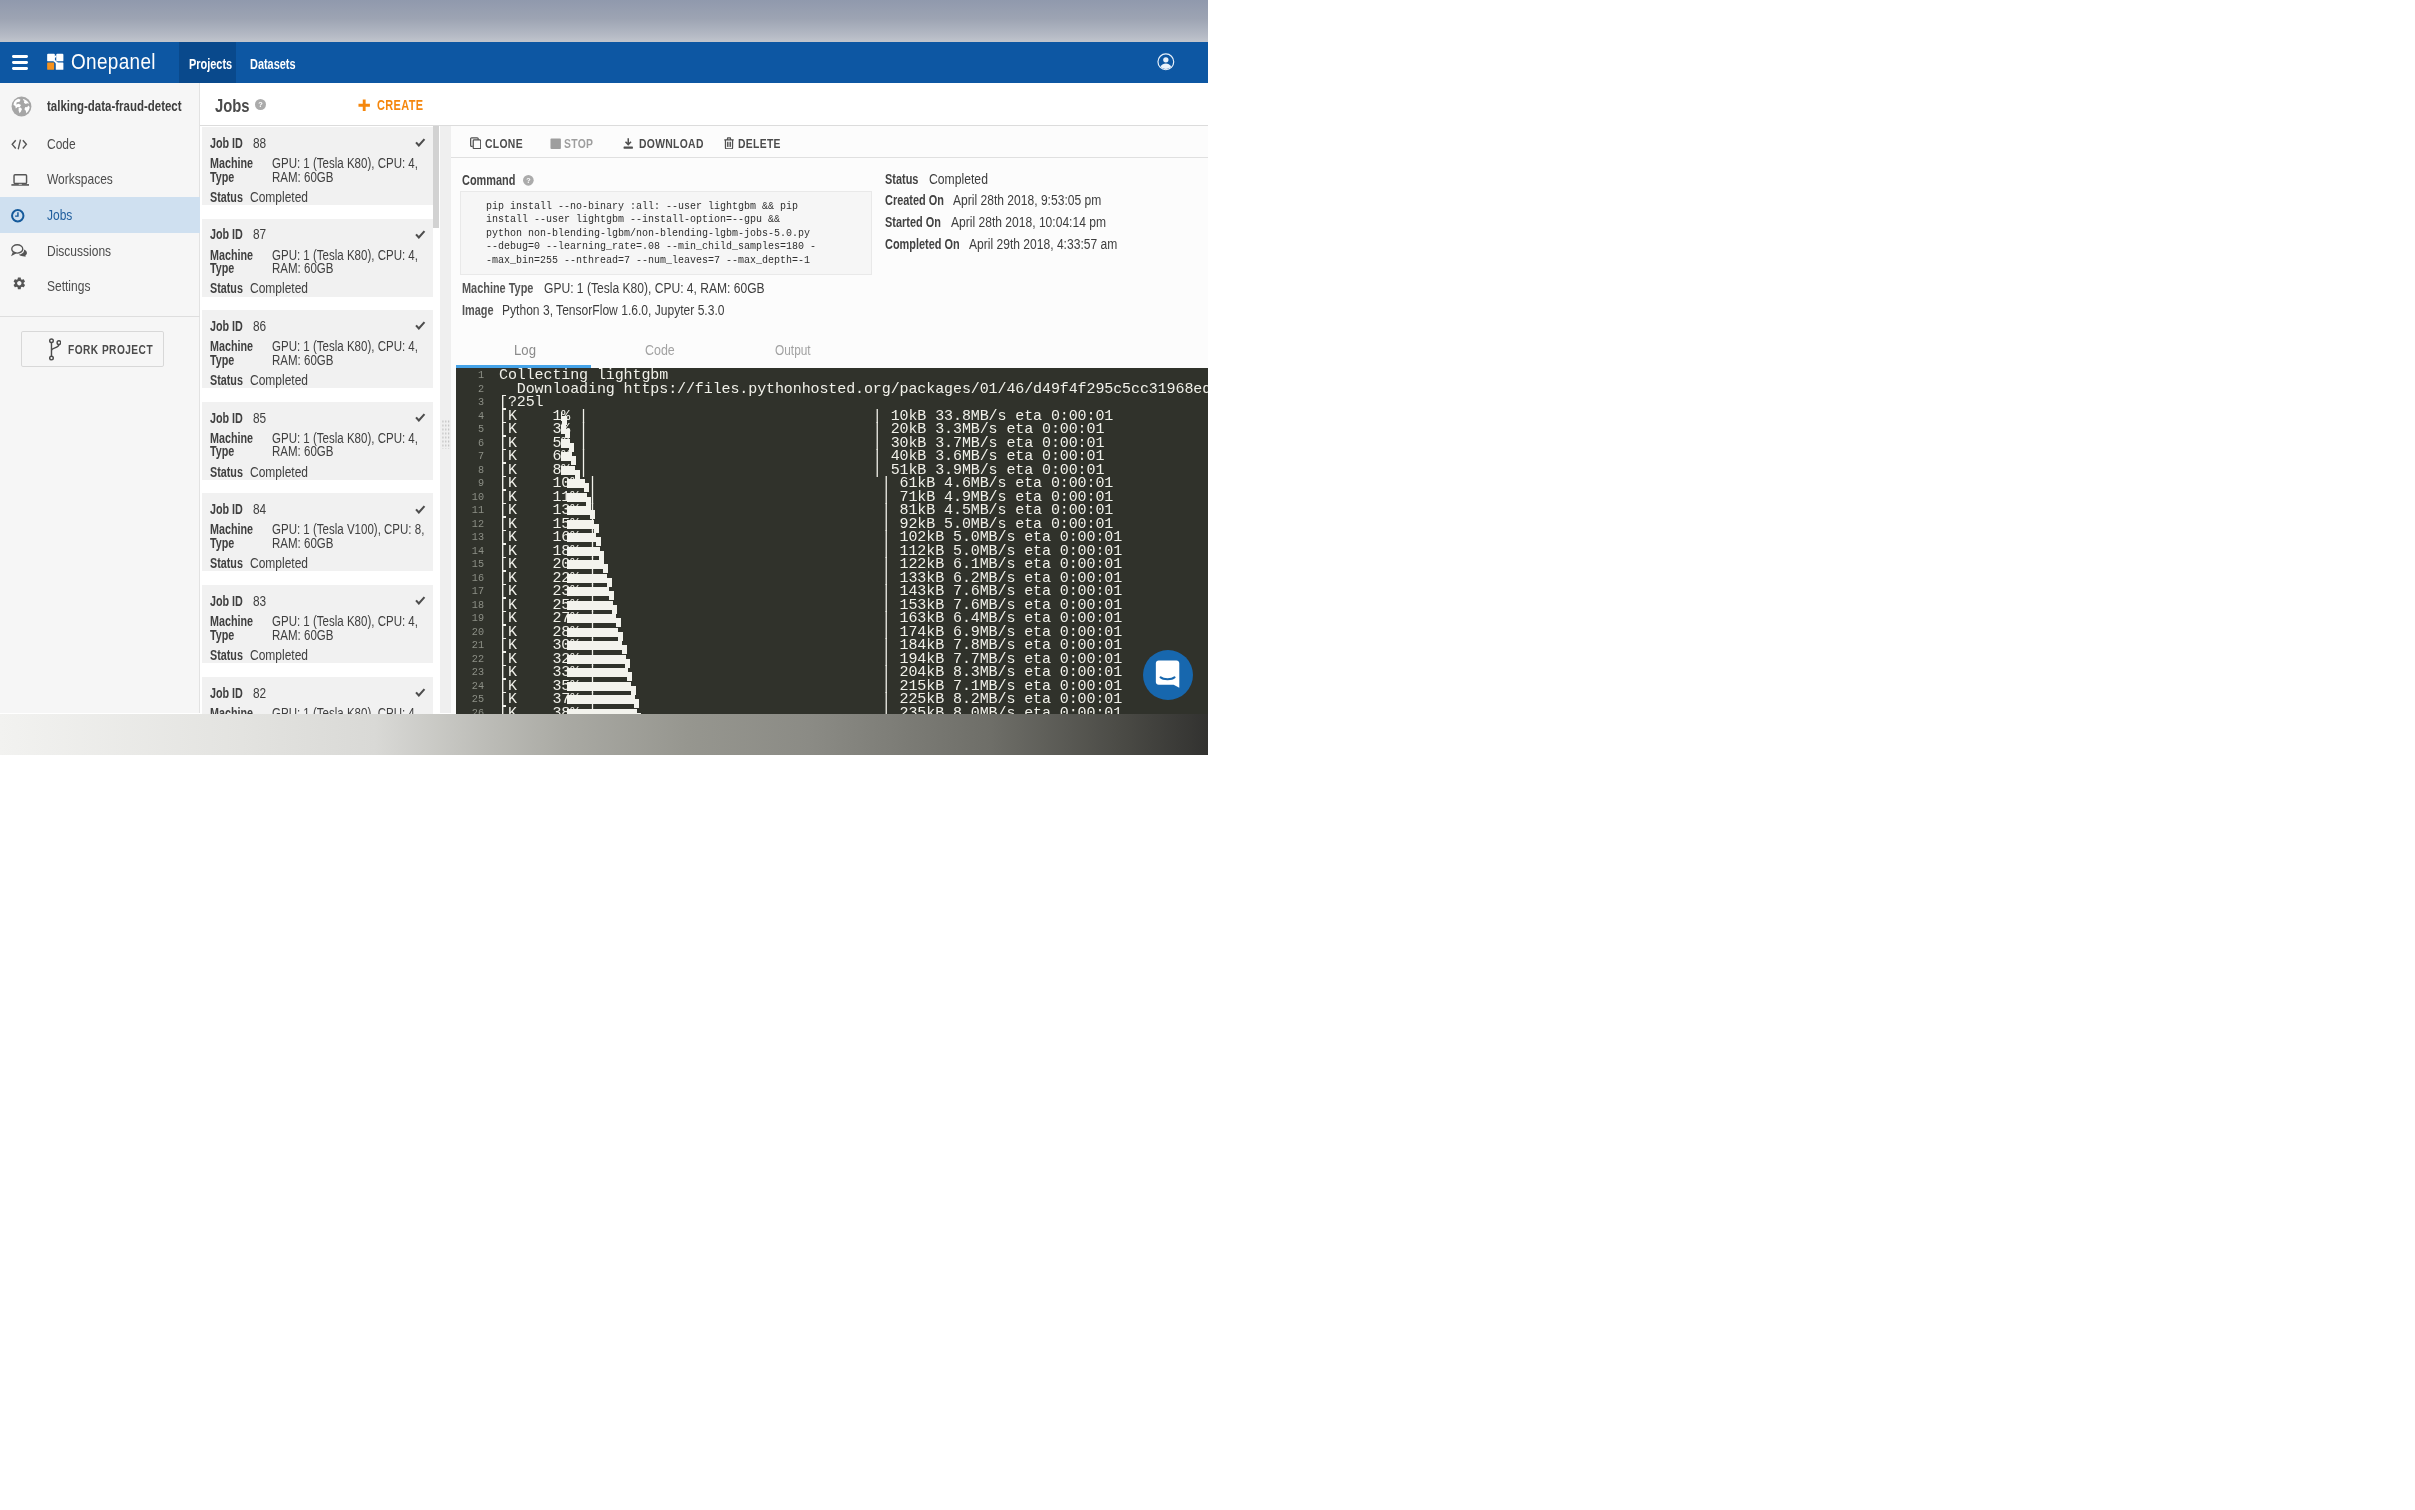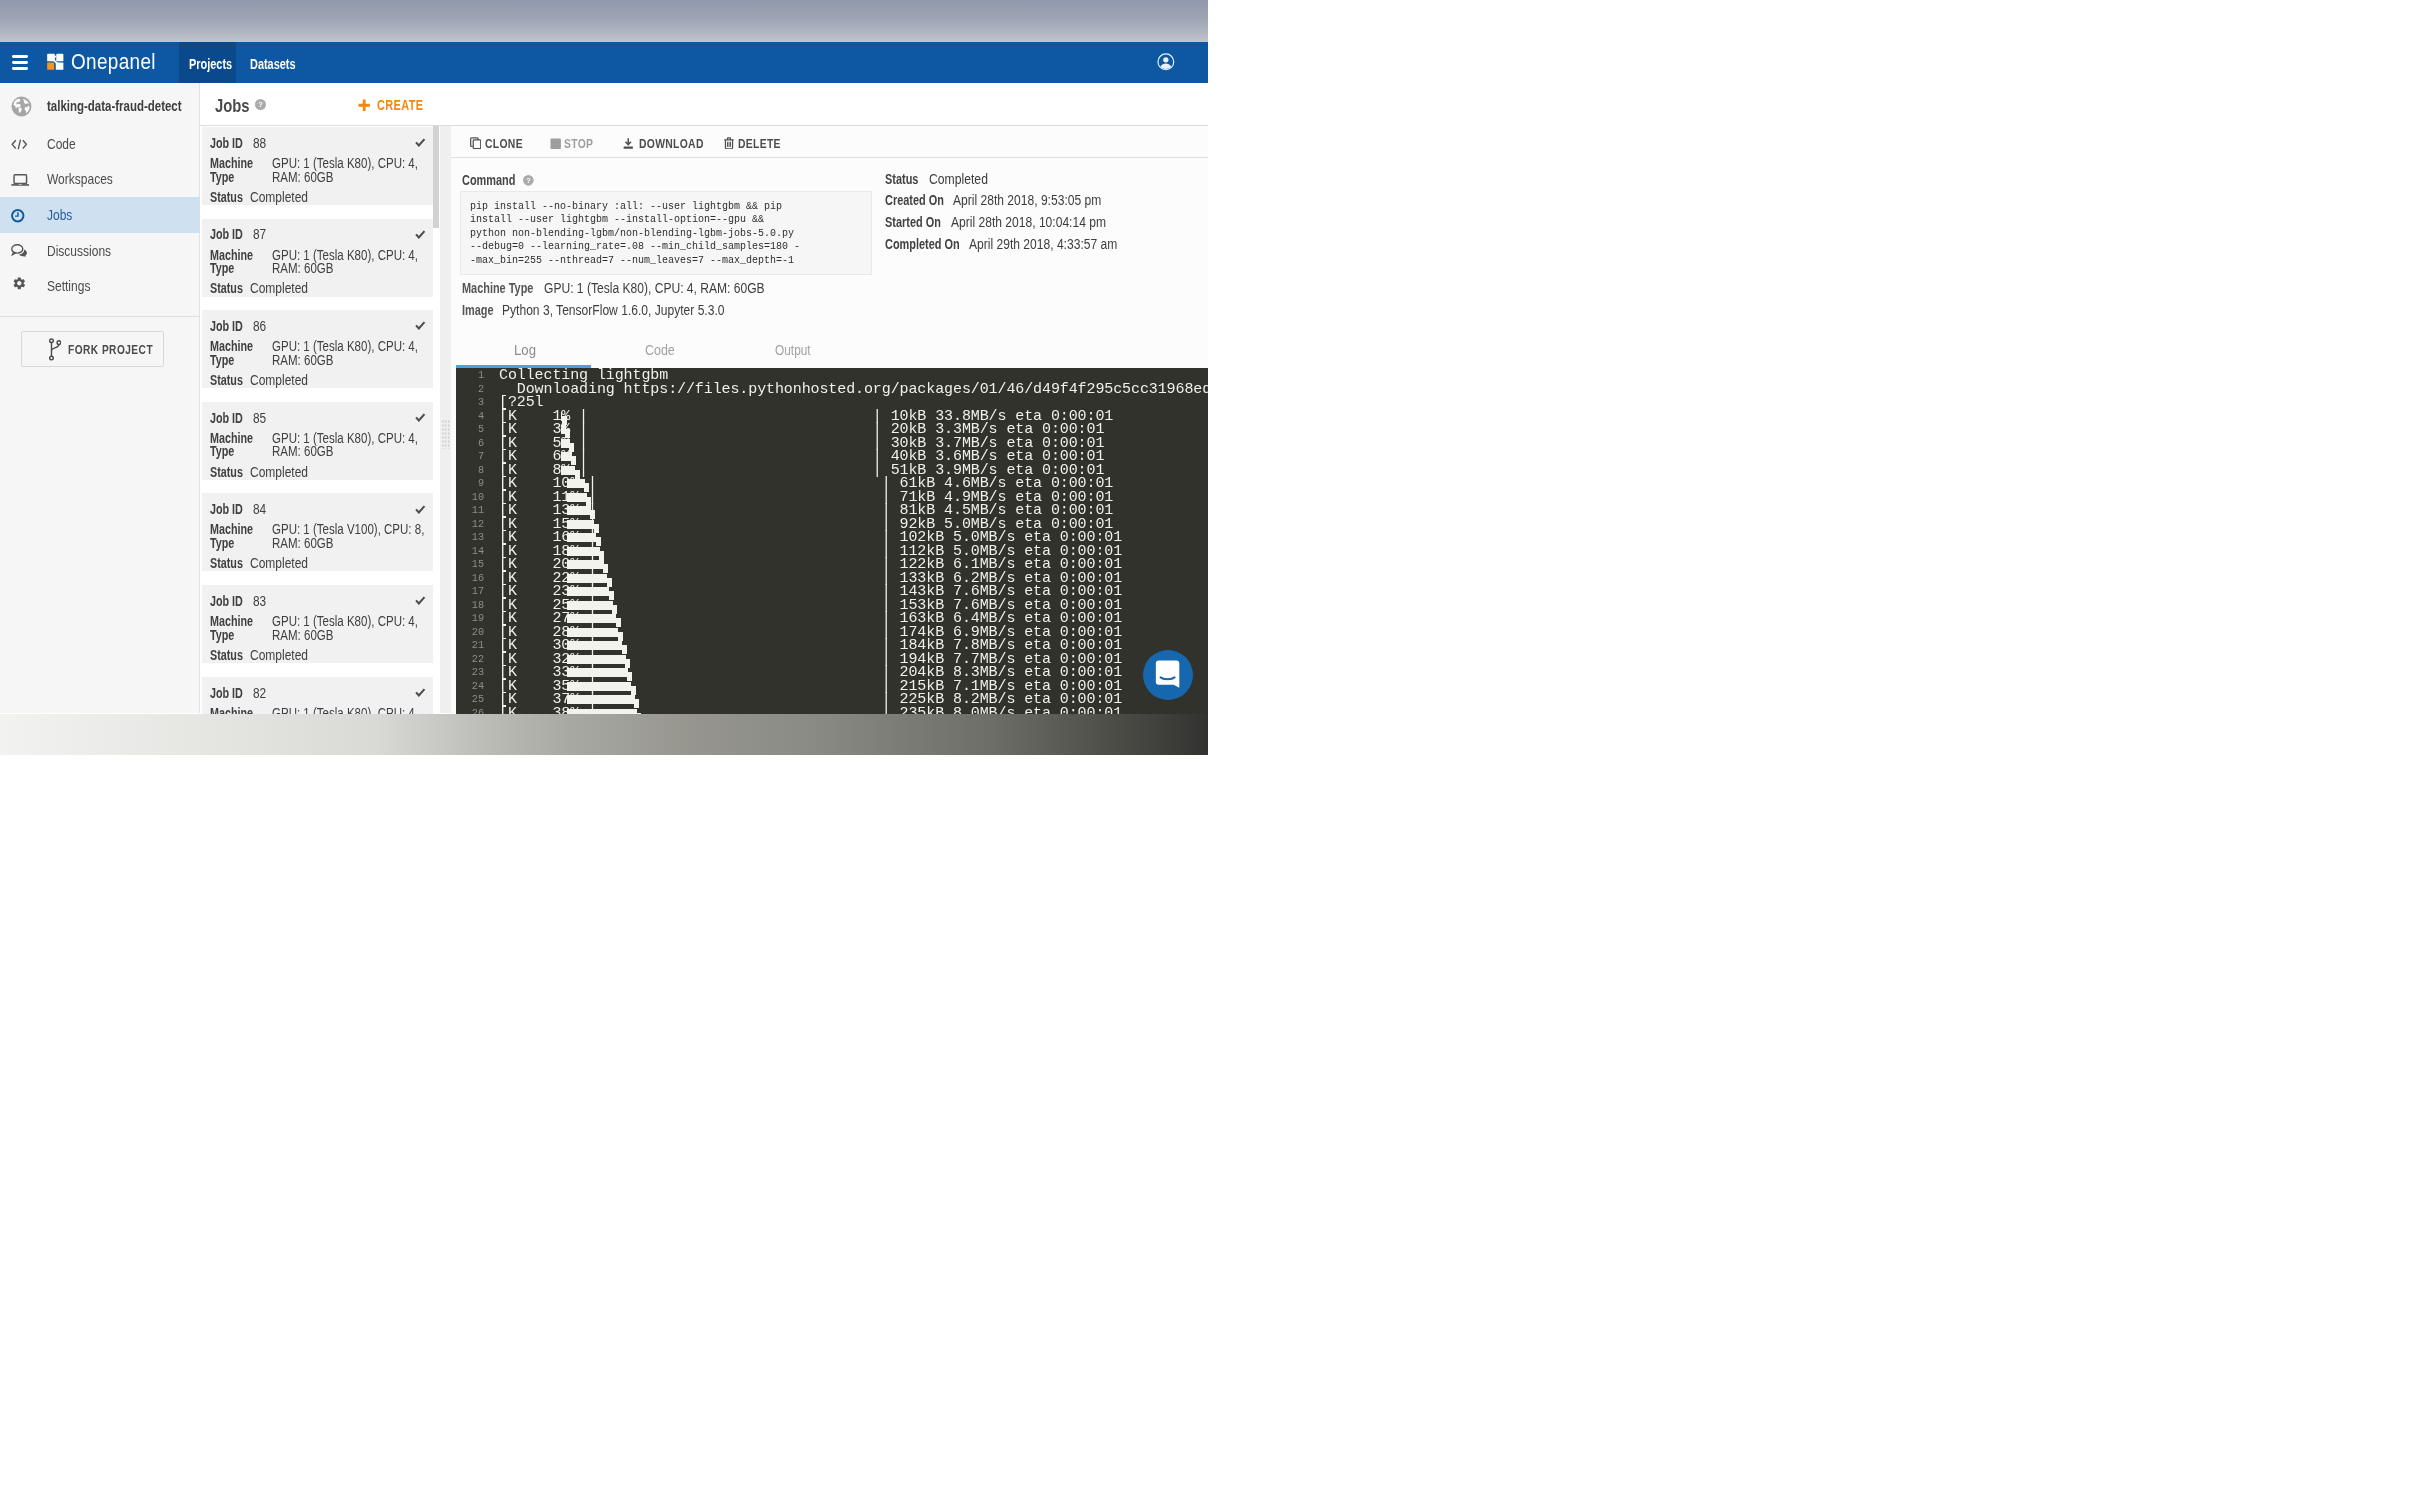--- a/index.html
+++ b/index.html
@@ -194,21 +194,21 @@
 <path d="M0.3 3 L10.2 3 M3.4 2.7 L3.9 1 L6.6 1 L7.1 2.7" stroke="#4f4f4f" stroke-width="1.25" fill="none"></path>
 <path d="M3.6 5 L3.6 10.4 M5.25 5 L5.25 10.4 M6.9 5 L6.9 10.4" stroke="#4f4f4f" stroke-width="1.05" fill="none"></path>
 </svg>
 <span class="t " style="left:738px;top:136px;font-size:13.3px;line-height:15.7px;font-weight:700;color:#4c4c4c;transform:scaleX(0.78);letter-spacing:0.4px;">DELETE</span>
 <span class="t " style="left:462px;top:172px;font-size:14px;line-height:16.4px;font-weight:700;color:#464646;transform:scaleX(0.78);">Command</span>
 <svg class="ab" style="left:523px;top:175px" width="10.7" height="10.7" viewBox="0 0 20 20">
 <circle cx="10" cy="10" r="10" fill="#ababab"></circle>
 <text x="10" y="14.8" text-anchor="middle" font-family="Liberation Sans" font-size="13.5" font-weight="700" fill="#fff">?</text>
 </svg>
 <div class="ab" style="left:460px;top:191px;width:412px;height:84px;background:#f6f6f6;border:1px solid #e9e9e9"></div>
-<pre class="ab" style="left:470px;top:200px;font-size:10px;line-height:13.4px;color:#2e2e2e">pip install --no-binary :all: --user lightgbm &amp;&amp; pip
+<pre class="ab" style="left:486px;top:200px;font-size:10px;line-height:13.4px;color:#2e2e2e">pip install --no-binary :all: --user lightgbm &amp;&amp; pip
 install --user lightgbm --install-option=--gpu &amp;&amp;
 python non-blending-lgbm/non-blending-lgbm-jobs-5.0.py
 --debug=0 --learning_rate=.08 --min_child_samples=180 -
 -max_bin=255 --nthread=7 --num_leaves=7 --max_depth=-1</pre>
 <span class="t " style="left:462px;top:280px;font-size:14px;line-height:16.4px;font-weight:700;color:#555;transform:scaleX(0.78);">Machine Type</span>
 <span class="t " style="left:544px;top:280px;font-size:14px;line-height:16.4px;font-weight:400;color:#3d3d3d;transform:scaleX(0.862);">GPU: 1 (Tesla K80), CPU: 4, RAM: 60GB</span>
 <span class="t " style="left:462px;top:302px;font-size:14px;line-height:16.4px;font-weight:700;color:#555;transform:scaleX(0.78);">Image</span>
 <span class="t " style="left:502px;top:302px;font-size:14px;line-height:16.4px;font-weight:400;color:#3d3d3d;transform:scaleX(0.862);">Python 3, TensorFlow 1.6.0, Jupyter 5.3.0</span>
 <span class="t " style="left:885px;top:171px;font-size:14px;line-height:16.4px;font-weight:700;color:#424242;transform:scaleX(0.78);">Status</span>
 <span class="t " style="left:929px;top:171px;font-size:14px;line-height:16.4px;font-weight:400;color:#3d3d3d;transform:scaleX(0.87);">Completed</span>

